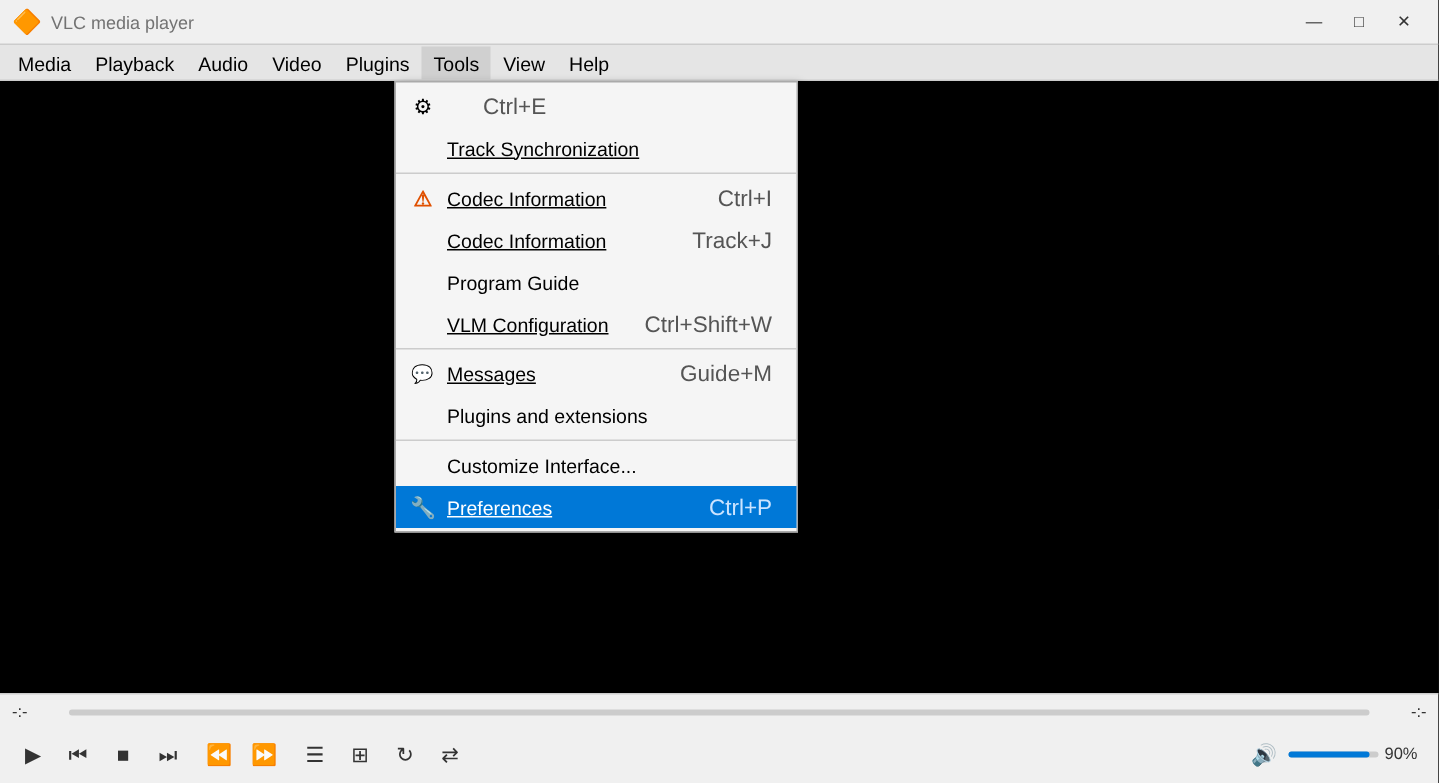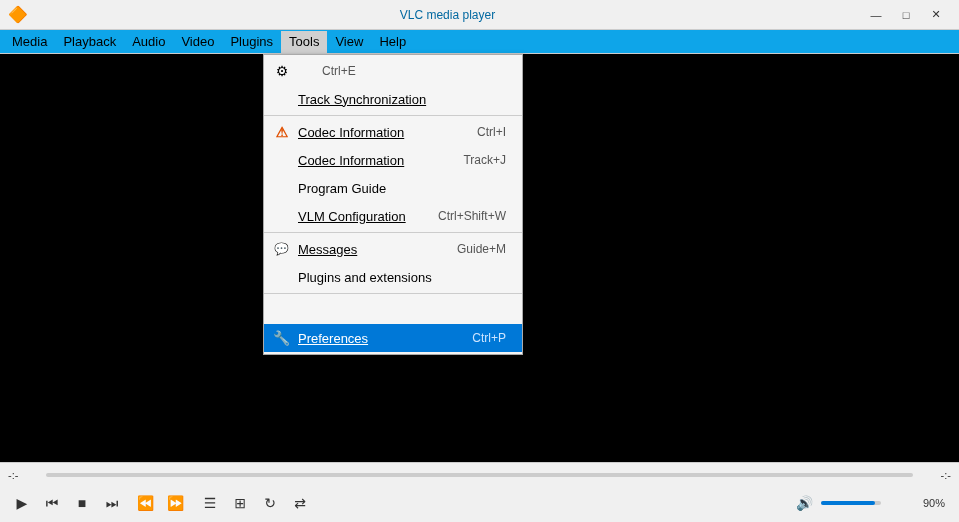--- a/index.html
+++ b/index.html
@@ -31,24 +31,24 @@
       cursor: pointer;
       display: flex;
       align-items: center;
       justify-content: center;
       font-size: 11px;
       color: #333;
     }
 
     
     #menubar {
-      background: #0ea5e9;
+      background: #e5e5e5;
       height: 24px;
       display: flex;
-      align-items: center;
+      align-items: flex-end;
       padding: 0 4px;
       border-bottom: 1px solid #ccc;
     }
     .menu-item {
       padding: 2px 8px;
       cursor: pointer;
       font-size: 13px;
       color: #000;
       height: 22px;
       display: flex;
@@ -120,21 +120,21 @@
     .dropdown-item .item-label {
       flex: 1;
       text-decoration: underline;
     }
     .dropdown-item .item-label.no-underline {
       text-decoration: none;
     }
     .dropdown-item .item-shortcut {
       margin-left: 24px;
       color: #555;
-      font-size: 12px;
+      font-size: 15px;
       text-align: center;
     }
     .dropdown-item.highlighted .item-shortcut {
       color: #cce4ff;
     }
 
     
     #controls-bar {
       position: absolute;
       bottom: 0;
@@ -221,30 +221,29 @@
     #volume-slider-fill {
       width: 90%;
       height: 100%;
       background: #0078d7;
       border-radius: 2px;
     }
     #volume-label {
       font-size: 11px;
       color: #333;
       min-width: 28px;
-      margin-left: 38px;
     }
   </style>
 </head>
 <body>
 
 <div id="titlebar">
 
   <span style="margin-right:6px; font-size:16px;">🔶</span>
-  <span style="font-size:12px; color:#0369a1; flex:1;text-align:center;">VLC media player</span>
+  <span style="font-size:12px; color:#737373; flex:1;">VLC media player</span>
   <div style="display:flex;">
     <button class="title-btn">—</button>
     <button class="title-btn">□</button>
     <button class="title-btn close">✕</button>
   </div>
 </div>
 
 <div id="menubar">
   <div class="menu-item">Media</div>
   <div class="menu-item">Playback</div>
@@ -323,20 +322,21 @@
   <div class="dropdown-item">
     <span class="item-icon"></span>
     <span class="item-label no-underline">Plugins and extensions</span>
     <span class="item-shortcut"></span>
   </div>
 
   <div class="menu-separator"></div>
 
   <div class="dropdown-item">
     <span class="item-icon"></span>
+    <span class="item-label no-underline">Customize Interface...</span>
     <span class="item-shortcut"></span>
   </div>
 
   <div class="dropdown-item highlighted">
     <span class="item-icon">🔧</span>
     <span class="item-label">Preferences</span>
     <span class="item-shortcut">Ctrl+P</span>
   </div>
 
 </div>

